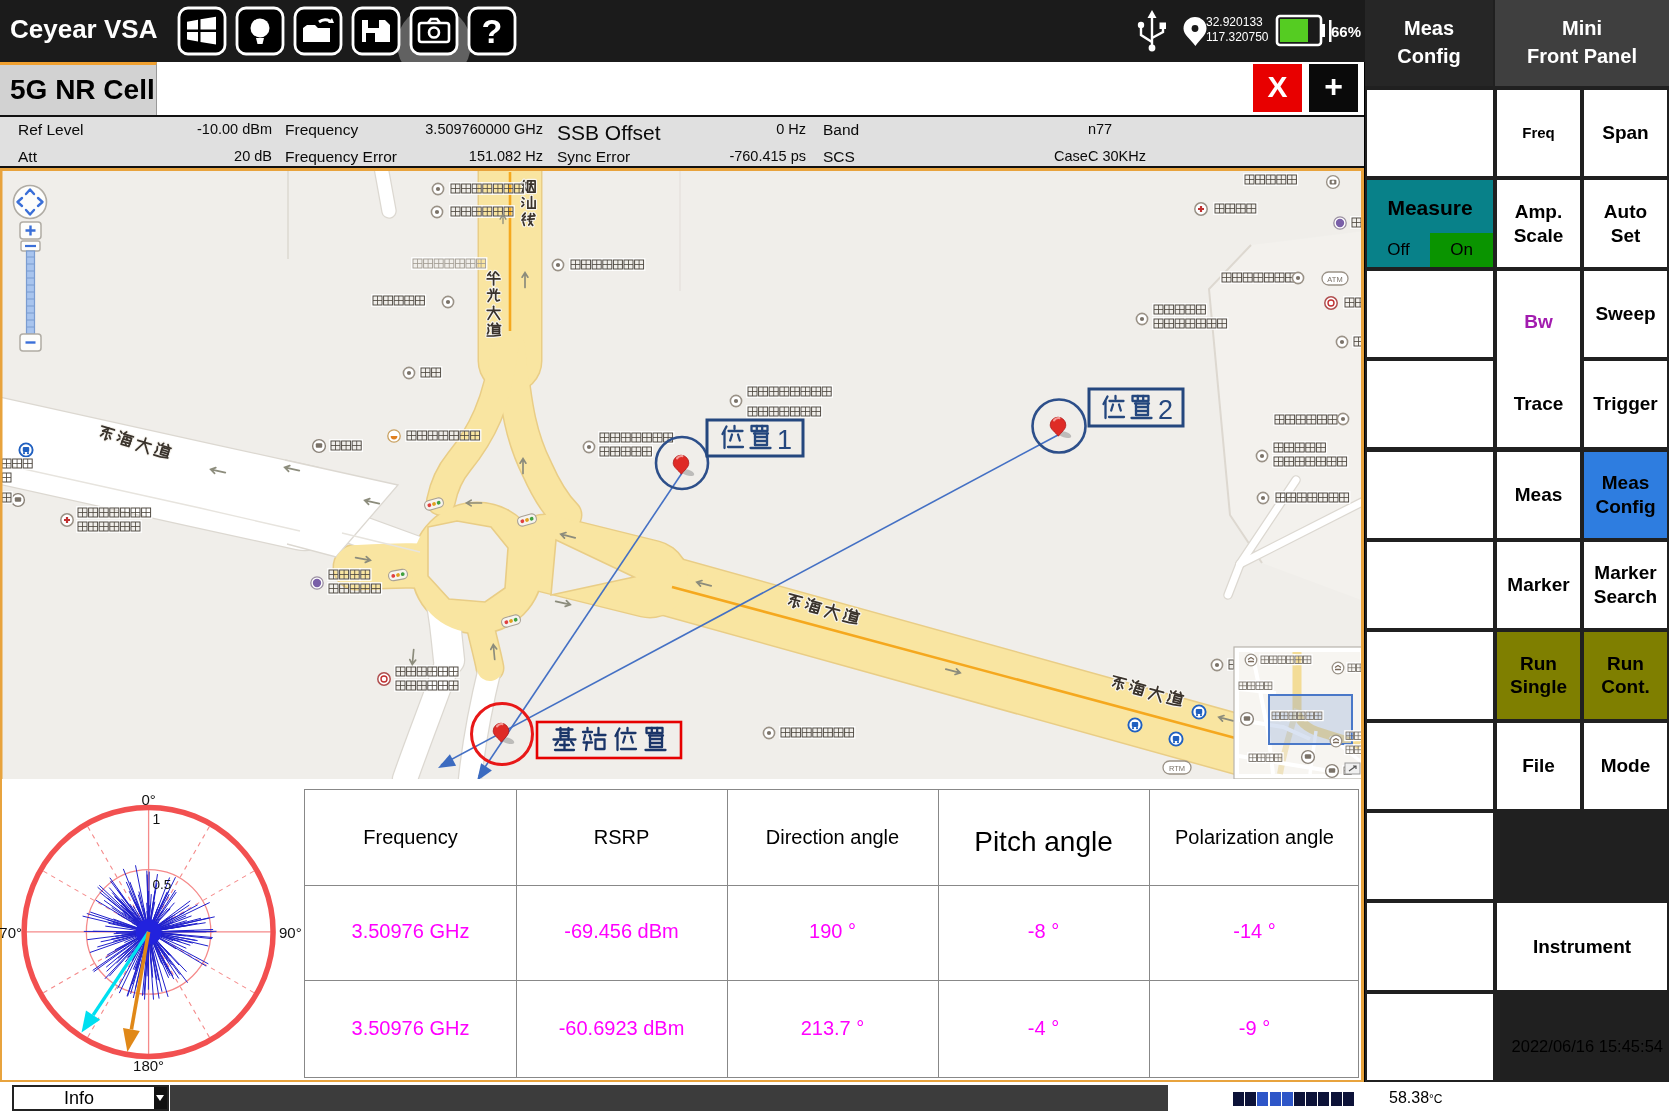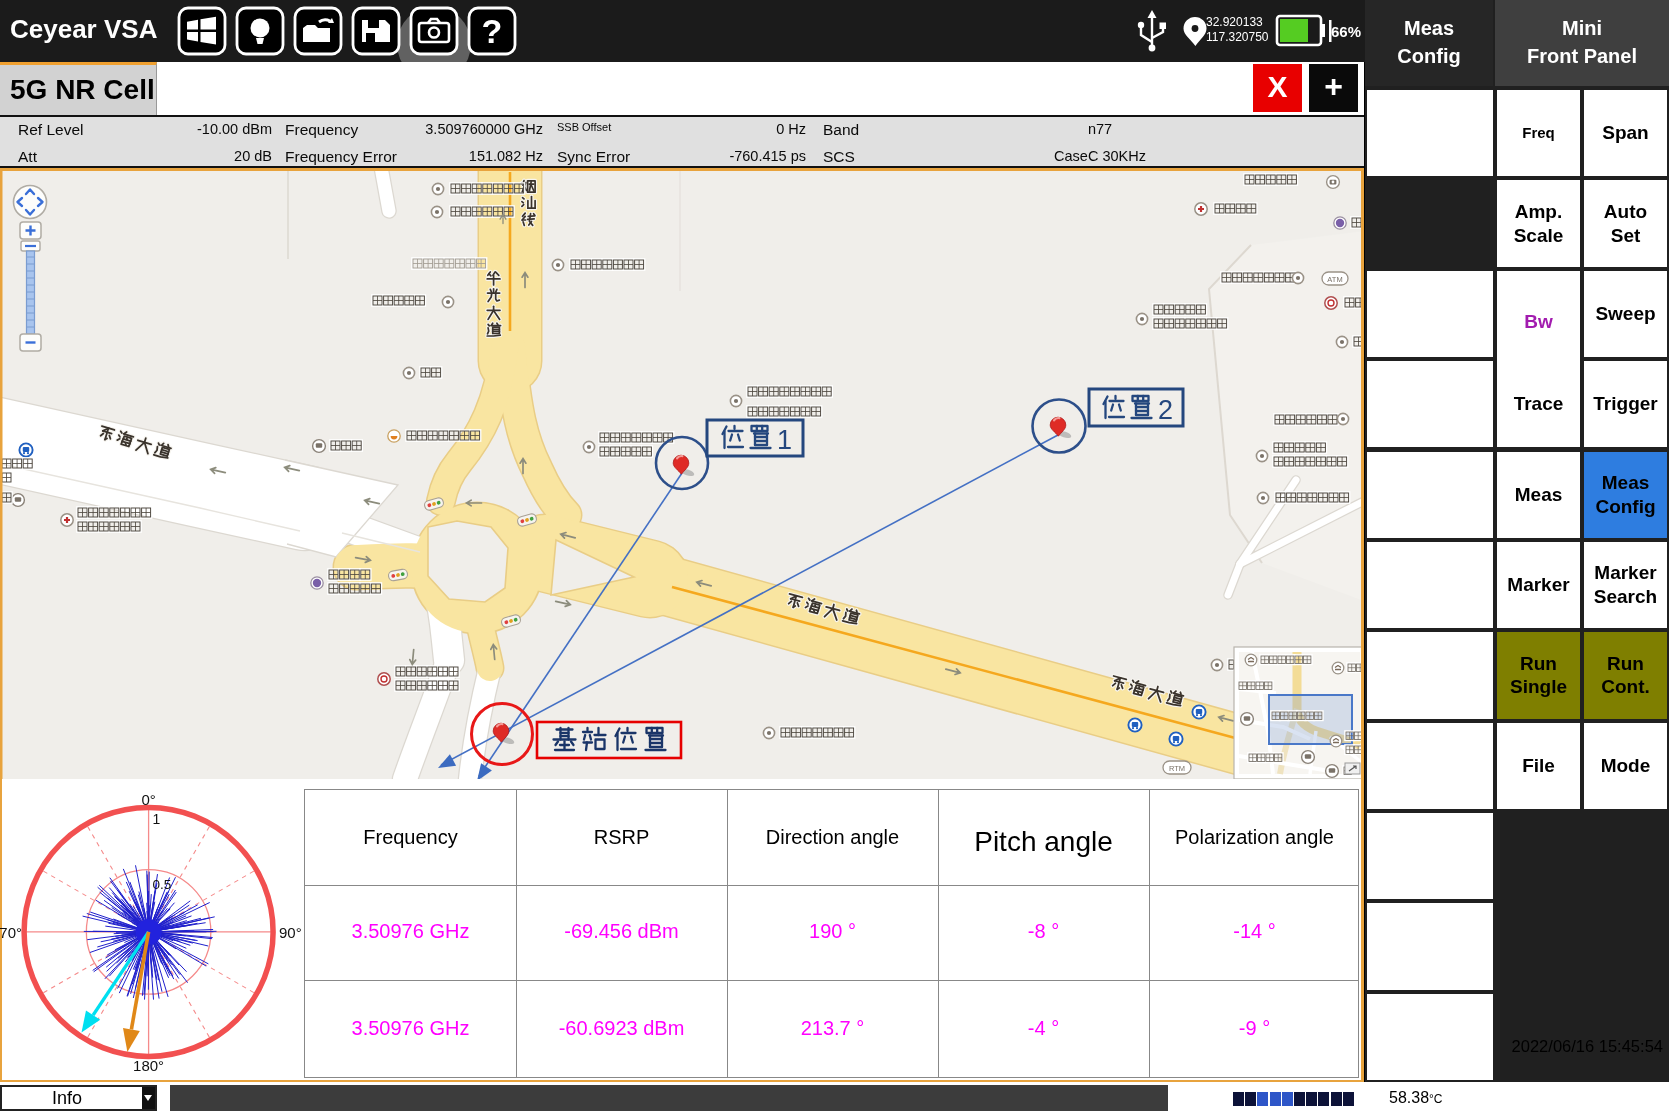--- a/index.html
+++ b/index.html
@@ -51,21 +51,21 @@
 <div style="position:absolute;left:0;top:62px;width:157px;height:53px;background:#d2d2d2;border-top:3px solid #f0a030;border-right:1px solid #999">
     <div style="position:absolute;left:10px;top:9px;font-size:28px;font-weight:bold;color:#000">5G NR Cell</div>
   </div>
 <div style="position:absolute;left:1253px;top:64px;width:49px;height:48px;background:#e80000;color:#fff;font-size:30px;font-weight:bold;text-align:center;line-height:46px">X</div>
 <div style="position:absolute;left:1309px;top:64px;width:49px;height:48px;background:#0a0a0a;color:#fff;font-size:32px;font-weight:bold;text-align:center;line-height:44px">+</div>
 <div style="position:absolute;left:0;top:115px;width:1364px;height:53px;background:#e0e0e0;border-top:2px solid #111;border-bottom:2px solid #111;box-sizing:border-box">
     <div style="position:absolute;left:18px;top:4px;font-size:15.5px;color:#0a0a0a">Ref Level</div>
     <div style="position:absolute;left:112px;top:4px;width:160px;text-align:right;font-size:14.5px;color:#0a0a0a">-10.00 dBm</div>
     <div style="position:absolute;left:285px;top:4px;font-size:15.5px;color:#0a0a0a">Frequency</div>
     <div style="position:absolute;left:383px;top:4px;width:160px;text-align:right;font-size:14.5px;color:#0a0a0a">3.509760000 GHz</div>
-    <div style="position:absolute;left:557px;top:4px;font-size:11px;color:#0a0a0a">SSB Offset</div>
+    <div style="position:absolute;left:557px;top:4px;font-size:21px;color:#0a0a0a">SSB Offset</div>
     <div style="position:absolute;left:646px;top:4px;width:160px;text-align:right;font-size:14.5px;color:#0a0a0a">0 Hz</div>
     <div style="position:absolute;left:823px;top:4px;font-size:15.5px;color:#0a0a0a">Band</div>
     <div style="position:absolute;left:1020px;top:4px;width:160px;text-align:center;font-size:14.5px;color:#0a0a0a">n77</div>
     <div style="position:absolute;left:18px;top:31px;font-size:15.5px;color:#0a0a0a">Att</div>
     <div style="position:absolute;left:112px;top:31px;width:160px;text-align:right;font-size:14.5px;color:#0a0a0a">20 dB</div>
     <div style="position:absolute;left:285px;top:31px;font-size:15.5px;color:#0a0a0a">Frequency Error</div>
     <div style="position:absolute;left:383px;top:31px;width:160px;text-align:right;font-size:14.5px;color:#0a0a0a">151.082 Hz</div>
     <div style="position:absolute;left:557px;top:31px;font-size:15.5px;color:#0a0a0a">Sync Error</div>
     <div style="position:absolute;left:646px;top:31px;width:160px;text-align:right;font-size:14.5px;color:#0a0a0a">-760.415 ps</div>
     <div style="position:absolute;left:823px;top:31px;font-size:15.5px;color:#0a0a0a">SCS</div>
@@ -1294,21 +1294,21 @@
     <div style="position:absolute;left:422.0px;top:130px;width:211.0px;text-align:center;font-size:20px;color:#ff00ff">190 °</div>
     <div style="position:absolute;left:633.0px;top:130px;width:211.0px;text-align:center;font-size:20px;color:#ff00ff">-8 °</div>
     <div style="position:absolute;left:844.0px;top:130px;width:211.0px;text-align:center;font-size:20px;color:#ff00ff">-14 °</div>
     <div style="position:absolute;left:0.0px;top:227px;width:211.0px;text-align:center;font-size:20px;color:#ff00ff">3.50976 GHz</div>
     <div style="position:absolute;left:211.0px;top:227px;width:211.0px;text-align:center;font-size:20px;color:#ff00ff">-60.6923 dBm</div>
     <div style="position:absolute;left:422.0px;top:227px;width:211.0px;text-align:center;font-size:20px;color:#ff00ff">213.7 °</div>
     <div style="position:absolute;left:633.0px;top:227px;width:211.0px;text-align:center;font-size:20px;color:#ff00ff">-4 °</div>
     <div style="position:absolute;left:844.0px;top:227px;width:211.0px;text-align:center;font-size:20px;color:#ff00ff">-9 °</div>
   </div>
 <div style="position:absolute;left:0;top:1082px;width:1365px;height:32px;background:#fff">
-    <div style="position:absolute;left:0;top:3px;width:157px;height:26px;background:#fff;border:2px solid #222;box-sizing:border-box">
+    <div style="position:absolute;left:12px;top:3px;width:157px;height:26px;background:#fff;border:2px solid #222;box-sizing:border-box">
       <div style="position:absolute;left:50px;top:1px;font-size:18px;color:#000">Info</div>
       <div style="position:absolute;right:0;top:0;width:13px;height:100%;background:#111"></div>
       <div style="position:absolute;right:3px;top:8px;width:0;height:0;border-left:4px solid transparent;border-right:4px solid transparent;border-top:6px solid #fff"></div>
     </div>
     <div style="position:absolute;left:170px;top:3px;width:998px;height:26px;background:#3c3c3c"></div>
     <div style="position:absolute;left:1233.0px;top:10px;width:11px;height:14px;background:#0c1238"></div>
     <div style="position:absolute;left:1245.2px;top:10px;width:11px;height:14px;background:#0c1238"></div>
     <div style="position:absolute;left:1257.4px;top:10px;width:11px;height:14px;background:#2e56c8"></div>
     <div style="position:absolute;left:1269.6px;top:10px;width:11px;height:14px;background:#2e56c8"></div>
     <div style="position:absolute;left:1281.8px;top:10px;width:11px;height:14px;background:#2e56c8"></div>
@@ -1330,25 +1330,32 @@
     <div style="position:absolute;left:132px;top:361.1px;width:83px;height:86.4px;background:#ffffff;color:#000;font-weight:bold;font-size:19px;display:flex;align-items:center;justify-content:center;text-align:center;line-height:1.25">Trace</div>
     <div style="position:absolute;left:219px;top:361.1px;width:83px;height:86.4px;background:#ffffff;color:#000;font-weight:bold;font-size:19px;display:flex;align-items:center;justify-content:center;text-align:center;line-height:1.25">Trigger</div>
     <div style="position:absolute;left:132px;top:451.5px;width:83px;height:86.4px;background:#ffffff;color:#000;font-weight:bold;font-size:19px;display:flex;align-items:center;justify-content:center;text-align:center;line-height:1.25">Meas</div>
     <div style="position:absolute;left:219px;top:451.5px;width:83px;height:86.4px;background:#2e7de0;color:#000;font-weight:bold;font-size:19px;display:flex;align-items:center;justify-content:center;text-align:center;line-height:1.25">Meas<br>Config</div>
     <div style="position:absolute;left:132px;top:541.8px;width:83px;height:86.4px;background:#ffffff;color:#000;font-weight:bold;font-size:19px;display:flex;align-items:center;justify-content:center;text-align:center;line-height:1.25">Marker</div>
     <div style="position:absolute;left:219px;top:541.8px;width:83px;height:86.4px;background:#ffffff;color:#000;font-weight:bold;font-size:19px;display:flex;align-items:center;justify-content:center;text-align:center;line-height:1.25">Marker<br>Search</div>
     <div style="position:absolute;left:132px;top:632.2px;width:83px;height:86.4px;background:#7f7f00;color:#000;font-weight:bold;font-size:19px;display:flex;align-items:center;justify-content:center;text-align:center;line-height:1.25">Run<br>Single</div>
     <div style="position:absolute;left:219px;top:632.2px;width:83px;height:86.4px;background:#7f7f00;color:#000;font-weight:bold;font-size:19px;display:flex;align-items:center;justify-content:center;text-align:center;line-height:1.25">Run<br>Cont.</div>
     <div style="position:absolute;left:132px;top:722.5px;width:83px;height:86.4px;background:#ffffff;color:#000;font-weight:bold;font-size:19px;display:flex;align-items:center;justify-content:center;text-align:center;line-height:1.25">File</div>
     <div style="position:absolute;left:219px;top:722.5px;width:83px;height:86.4px;background:#ffffff;color:#000;font-weight:bold;font-size:19px;display:flex;align-items:center;justify-content:center;text-align:center;line-height:1.25">Mode</div>
+    <div style="position:absolute;left:132px;top:903.3px;width:170px;height:86.4px;background:#ffffff;color:#000;font-weight:bold;font-size:19px;display:flex;align-items:center;justify-content:center;text-align:center;line-height:1.25">Instrument</div>
     <div style="position:absolute;left:2px;top:90.0px;width:126px;height:86.4px;background:#ffffff;color:#000;font-weight:bold;font-size:19px;display:flex;align-items:center;justify-content:center;text-align:center;line-height:1.25"></div>
     <div style="position:absolute;left:2px;top:270.7px;width:126px;height:86.4px;background:#ffffff;color:#000;font-weight:bold;font-size:19px;display:flex;align-items:center;justify-content:center;text-align:center;line-height:1.25"></div>
     <div style="position:absolute;left:2px;top:361.1px;width:126px;height:86.4px;background:#ffffff;color:#000;font-weight:bold;font-size:19px;display:flex;align-items:center;justify-content:center;text-align:center;line-height:1.25"></div>
     <div style="position:absolute;left:2px;top:451.5px;width:126px;height:86.4px;background:#ffffff;color:#000;font-weight:bold;font-size:19px;display:flex;align-items:center;justify-content:center;text-align:center;line-height:1.25"></div>
     <div style="position:absolute;left:2px;top:541.8px;width:126px;height:86.4px;background:#ffffff;color:#000;font-weight:bold;font-size:19px;display:flex;align-items:center;justify-content:center;text-align:center;line-height:1.25"></div>
     <div style="position:absolute;left:2px;top:632.2px;width:126px;height:86.4px;background:#ffffff;color:#000;font-weight:bold;font-size:19px;display:flex;align-items:center;justify-content:center;text-align:center;line-height:1.25"></div>
     <div style="position:absolute;left:2px;top:722.5px;width:126px;height:86.4px;background:#ffffff;color:#000;font-weight:bold;font-size:19px;display:flex;align-items:center;justify-content:center;text-align:center;line-height:1.25"></div>
     <div style="position:absolute;left:2px;top:812.9px;width:126px;height:86.4px;background:#ffffff;color:#000;font-weight:bold;font-size:19px;display:flex;align-items:center;justify-content:center;text-align:center;line-height:1.25"></div>
     <div style="position:absolute;left:2px;top:903.3px;width:126px;height:86.4px;background:#ffffff;color:#000;font-weight:bold;font-size:19px;display:flex;align-items:center;justify-content:center;text-align:center;line-height:1.25"></div>
     <div style="position:absolute;left:2px;top:993.6px;width:126px;height:86.4px;background:#ffffff;color:#000;font-weight:bold;font-size:19px;display:flex;align-items:center;justify-content:center;text-align:center;line-height:1.25"></div>
+    <div style="position:absolute;left:2px;top:180.4px;width:126px;height:86.4px;background:#088189">
+      <div style="position:absolute;left:0;top:16px;width:100%;text-align:center;font-weight:bold;font-size:21px;color:#000">Measure</div>
+      <div style="position:absolute;right:0;bottom:0;width:50%;height:34px;background:#0a9400"></div>
+      <div style="position:absolute;left:0;bottom:7px;width:50%;text-align:center;font-size:17px;color:#000">Off</div>
+      <div style="position:absolute;right:0;bottom:7px;width:50%;text-align:center;font-size:17px;color:#000">On</div>
+    </div>
     <div style="position:absolute;left:0;top:1082px;width:304px;height:32px;background:#fff"></div>
     <div style="position:absolute;left:24px;top:1089px;font-size:16px;color:#000">58.38<span style="font-size:12px">°C</span></div>
     <div style="position:absolute;right:6px;top:1037px;font-size:16.5px;color:#000">2022/06/16 15:45:54</div>
   </div>
 </body></html>

